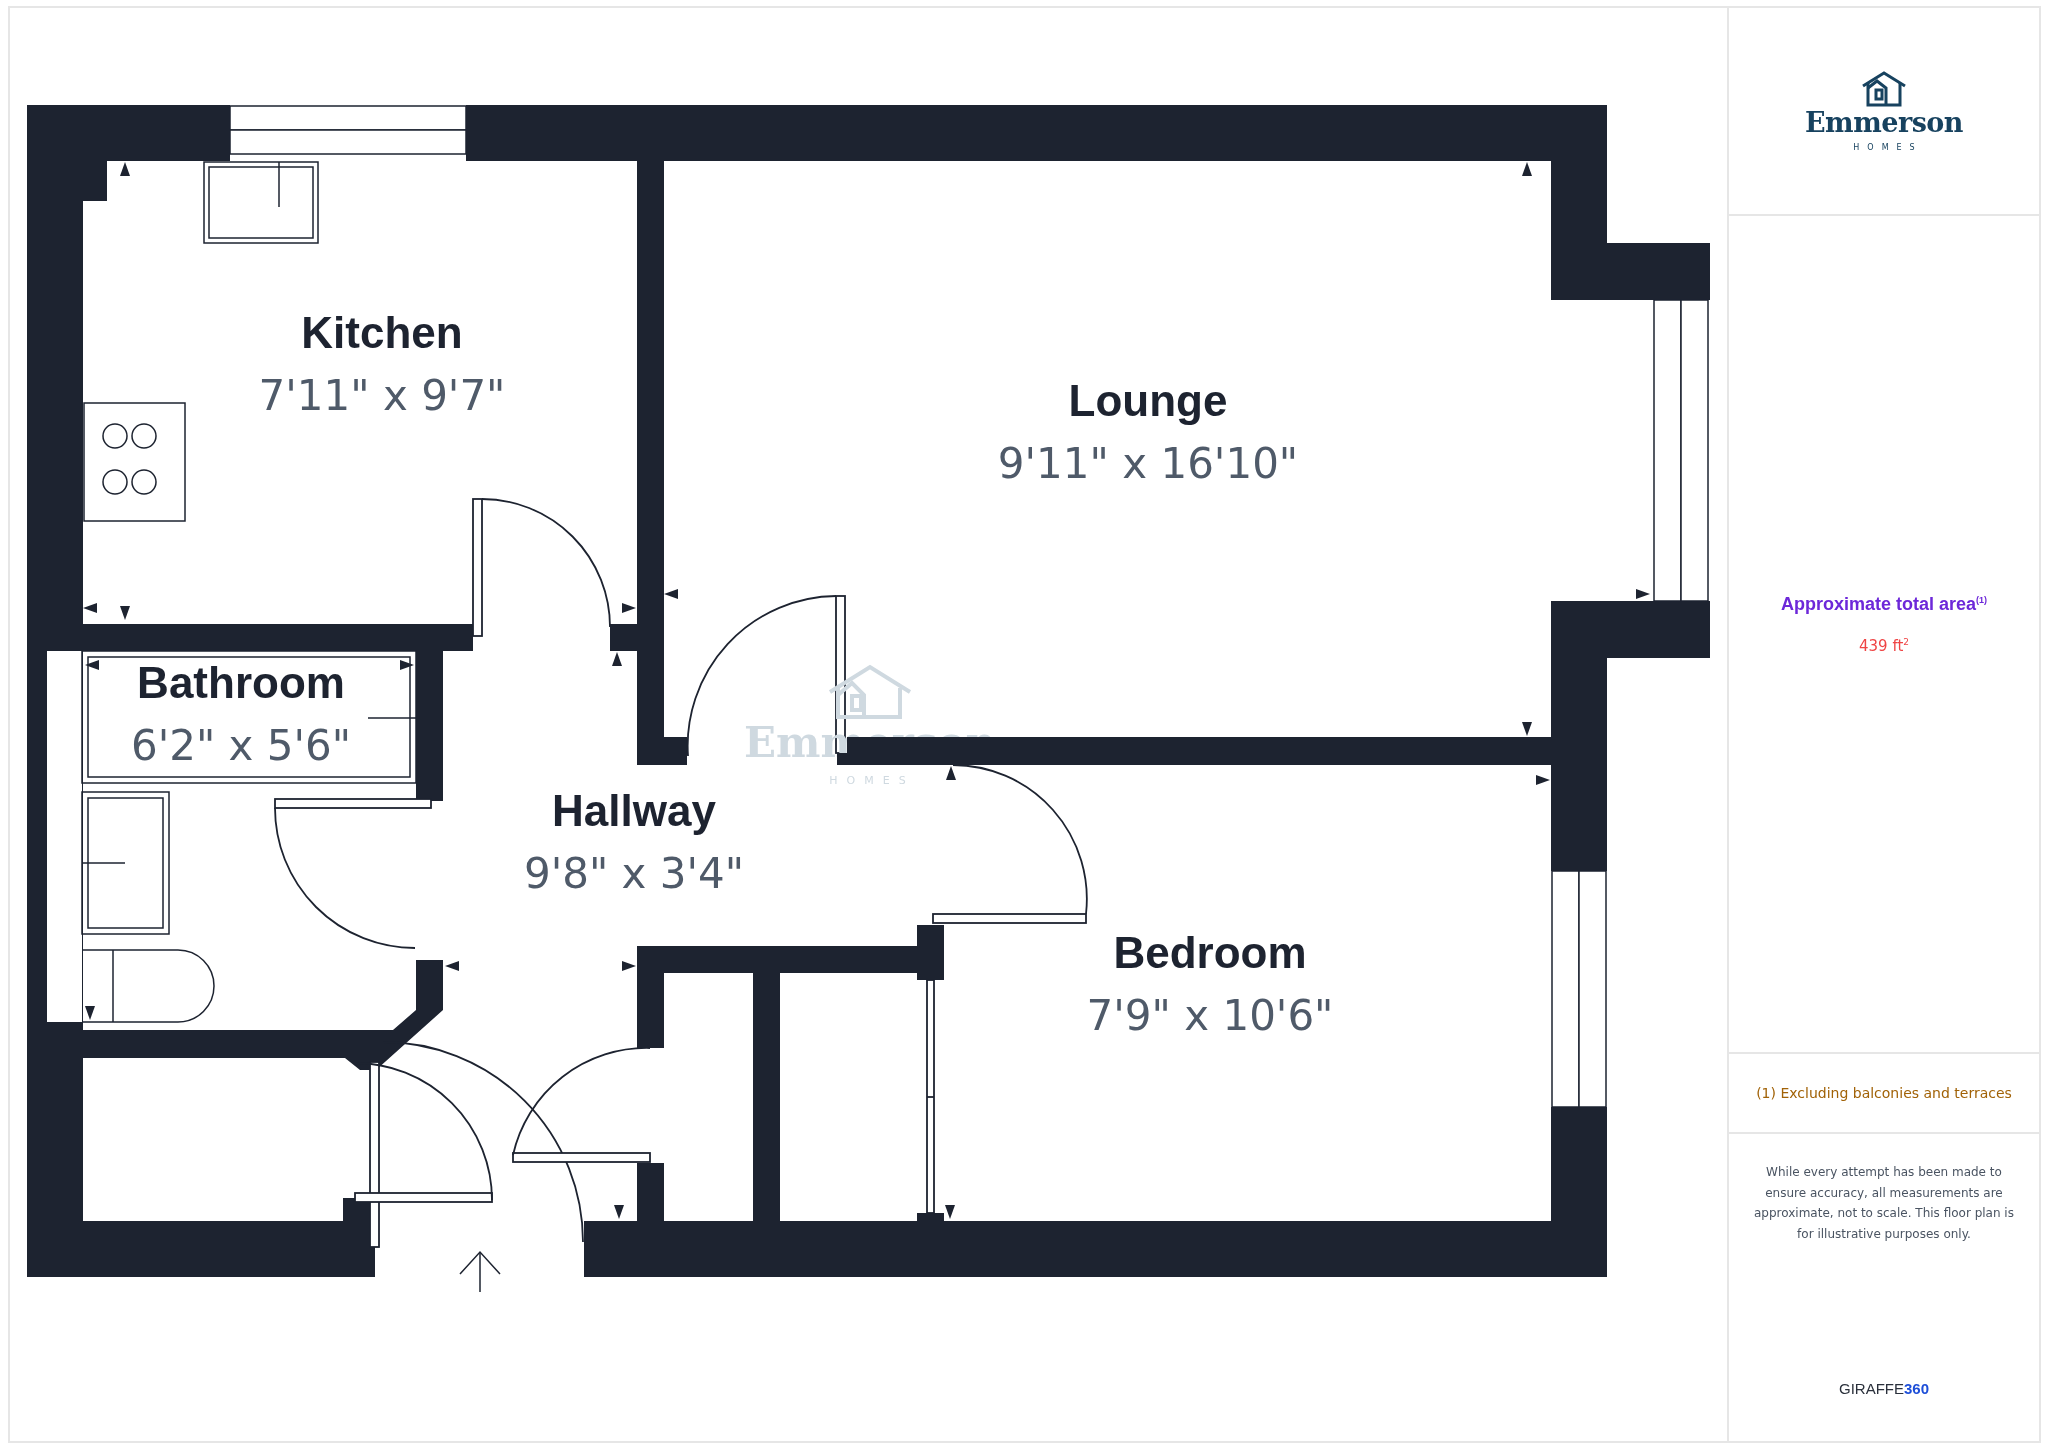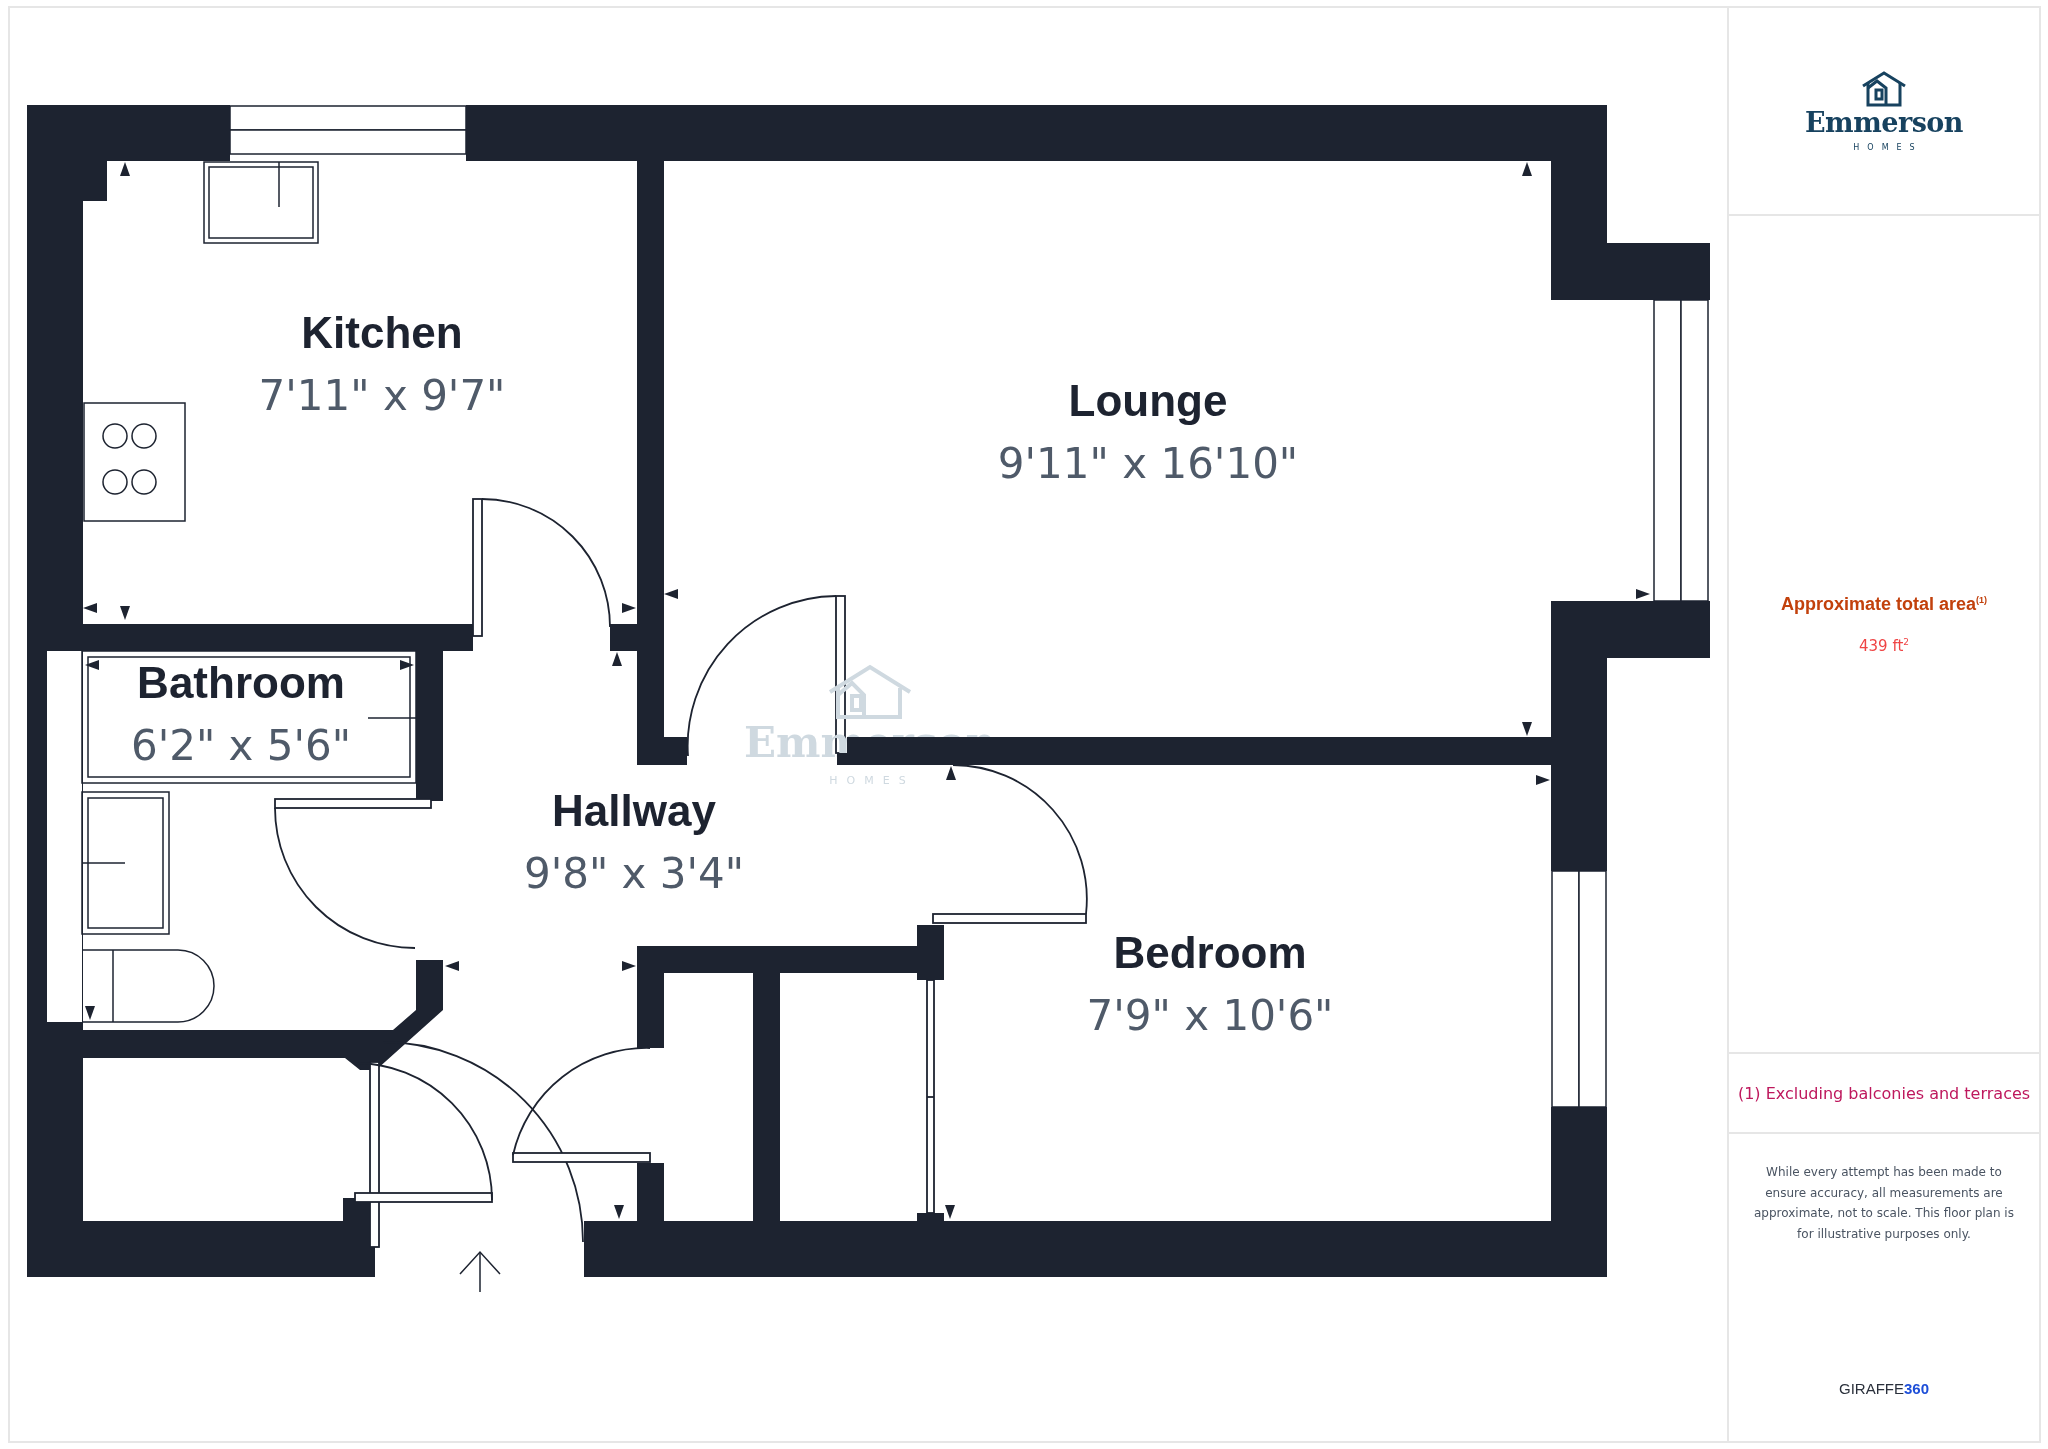--- a/index.html
+++ b/index.html
@@ -8,26 +8,26 @@
   .plan-area { position: absolute; left: 10px; top: 8px; width: 1717px; height: 1433px; }
   .plan-svg { position: absolute; left: 0; top: 0; }
   .side { position: absolute; left: 1727px; top: 8px; width: 312px; height: 1433px; border-left: 2px solid #e6e6e6; box-sizing: border-box; }
   .side-cell { position: absolute; left: 0; width: 100%; border-bottom: 2px solid #e6e6e6; box-sizing: border-box; }
   .logo-cell { top: 0; height: 208px; display: flex; flex-direction: column; align-items: center; justify-content: center; }
   .logo-house { width: 48px; height: 38px; }
   .logo-word { font-family: "DejaVu Serif", serif; font-weight: bold; font-size: 27px; color: #17425f; letter-spacing: -0.5px; margin-top: 0px; line-height: 30px; }
   .logo-sub { font-family: "DejaVu Sans", sans-serif; font-size: 8px; letter-spacing: 8px; color: #17425f; margin-top: 5px; padding-left: 8px; }
   .area-cell { top: 208px; height: 838px; }
   .area-inner { position: absolute; left: 0; width: 100%; top: 378px; text-align: center; }
-  .area-title { font-family: "Liberation Sans", sans-serif; font-weight: bold; font-size: 18px; color: #c2410c; }
+  .area-title { font-family: "Liberation Sans", sans-serif; font-weight: bold; font-size: 18px; color: #6d28d9; }
   .area-title sup { font-size: 9px; font-weight: bold; }
   .area-value { font-family: "DejaVu Sans", sans-serif; font-size: 15px; color: #ef4444; margin-top: 22px; }
   .area-value sup { font-size: 9px; }
   .foot-cell { top: 1046px; height: 80px; display: flex; align-items: center; justify-content: center; }
-  .foot-text { font-family: "DejaVu Sans", sans-serif; font-size: 16px; color: #be185d; }
+  .foot-text { font-family: "DejaVu Sans", sans-serif; font-size: 14px; color: #a16207; }
   .disc-cell { top: 1126px; height: 307px; border-bottom: none; }
   .disc-text { position: absolute; left: 24px; right: 24px; top: 28px; text-align: center; font-family: "DejaVu Sans", sans-serif; font-size: 12px; line-height: 20.5px; color: #4a5462; }
   .disc-text p { margin: 0 0 20px 0; }
   .brand { position: absolute; left: 0; width: 100%; top: 246px; text-align: center; font-family: "Liberation Sans", sans-serif; font-size: 15px; color: #2a303b; }
   .brand b { font-weight: bold; color: #1d4ed8; }
   .room-name { font-family: "Liberation Sans", sans-serif; font-weight: bold; fill: #1d2330; }
   .room-dim { font-family: "DejaVu Sans", sans-serif; fill: #4f5a69; }
   .wm-word { font-family: "DejaVu Serif", serif; font-weight: bold; fill: #cfd9e0; }
   .wm-sub { font-family: "DejaVu Sans", sans-serif; fill: #cfd9e0; letter-spacing: 9px; }
 </style>

